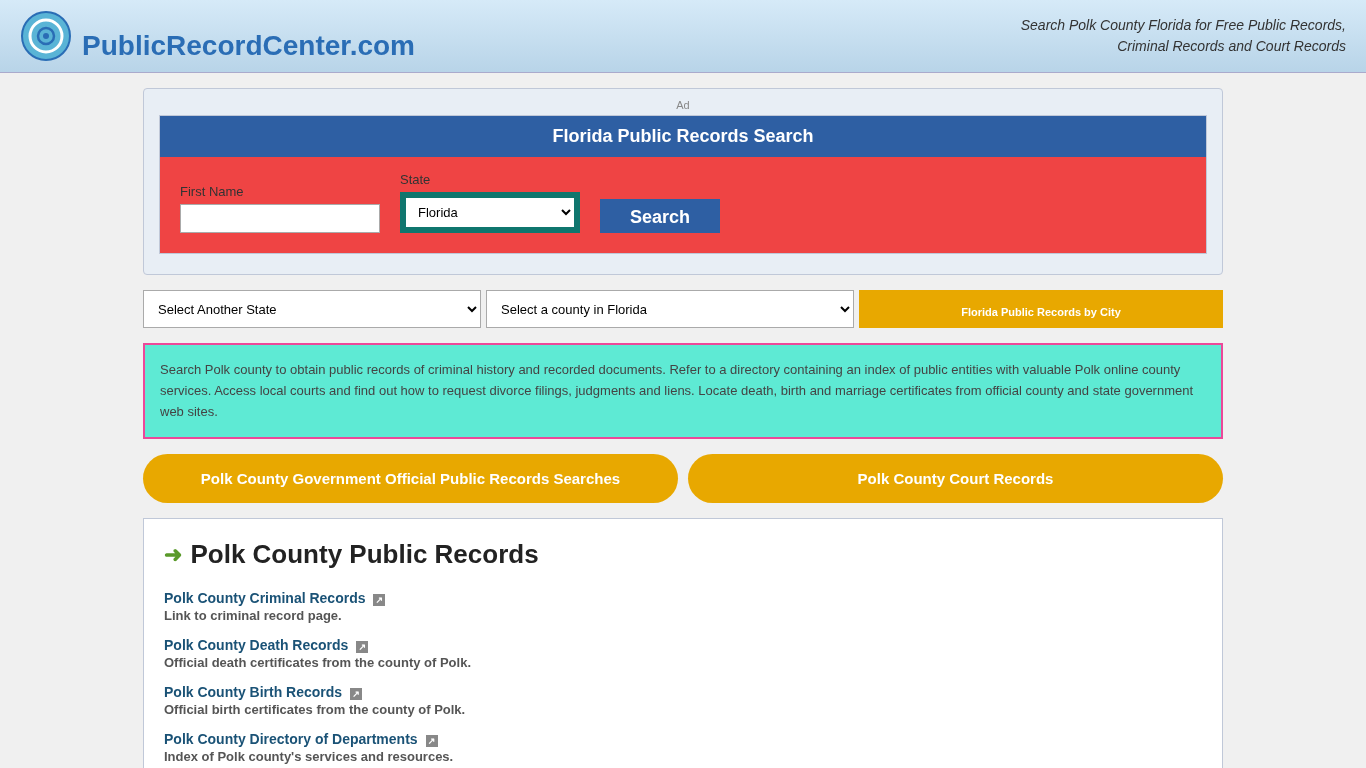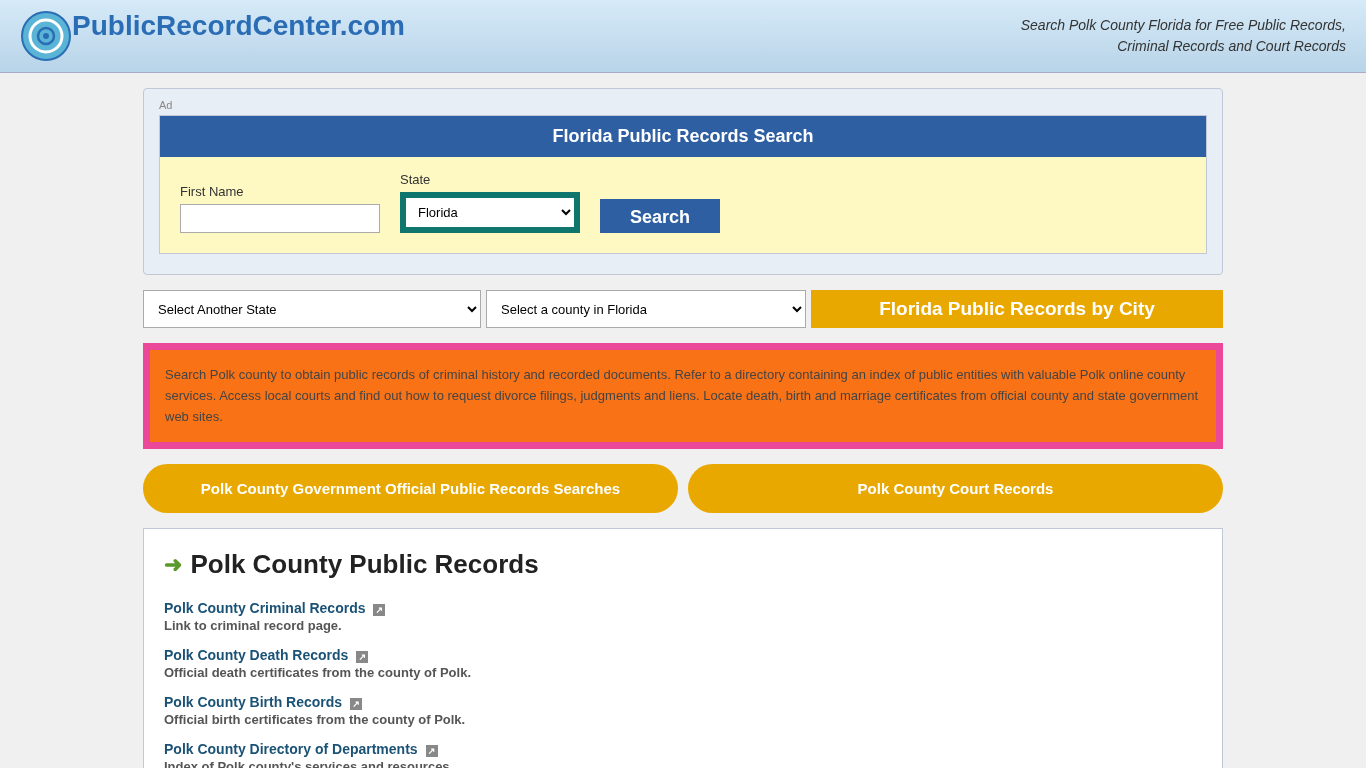--- a/index.html
+++ b/index.html
@@ -14,21 +14,22 @@
     .header {
       background: linear-gradient(to bottom, #d6eaf8, #b8d4e8);
       padding: 10px 20px;
       display: flex;
       align-items: center;
       justify-content: space-between;
       border-bottom: 1px solid #aac;
     }
     .logo-area {
       display: flex;
-      align-items: flex-start;
+      align-items: flex-end;
+      gap: 10px;
     }
     .logo-icon {
       width: 52px;
       height: 52px;
     }
     .logo-text {
       font-size: 28px;
       font-weight: bold;
       color: #2a6db5;
     }
@@ -49,27 +50,27 @@
 
     
     .ad-box {
       background: #e8eef5;
       border: 1px solid #c0c8d8;
       border-radius: 4px;
       padding: 10px 15px 20px 15px;
       margin-bottom: 15px;
     }
     .ad-label {
-      text-align: left;
+      text-align: center;
       font-size: 11px;
       color: #888;
       margin-bottom: 4px;
     }
     .search-form-box {
-      background: #fef9c3;
+      background: #ef4444;
       border: 1px solid #c0c8d8;
     }
     .search-form-header {
       background: #2e5fa3;
       color: white;
       text-align: center;
       padding: 10px;
       font-size: 18px;
       font-weight: bold;
     }
@@ -123,37 +124,37 @@
     }
     .dropdowns-row select {
       padding: 8px 10px;
       border: 1px solid #aaa;
       font-size: 13px;
       height: 38px;
       background: white;
       cursor: pointer;
     }
     .state-select { width: 338px; }
-    .county-select { width: 320px; }
+    .county-select { width: 368px; }
     .city-records-btn {
       background: #e8a800;
       color: white;
       border: none;
-      padding: 8px 20px;
-      font-size: 19px;
+      padding: 16px 20px;
+      font-size: 11px;
       font-weight: bold;
       cursor: pointer;
       flex: 1;
       height: 38px;
     }
 
     
     .description-box {
-      background: #f97316;
-      border: 7px solid #ec4899;
+      background: #5eead4;
+      border: 2px solid #ec4899;
       padding: 15px;
       margin-bottom: 15px;
       font-size: 13px;
       line-height: 1.6;
       color: #444;
     }
 
     
     .action-buttons {
       display: flex;

